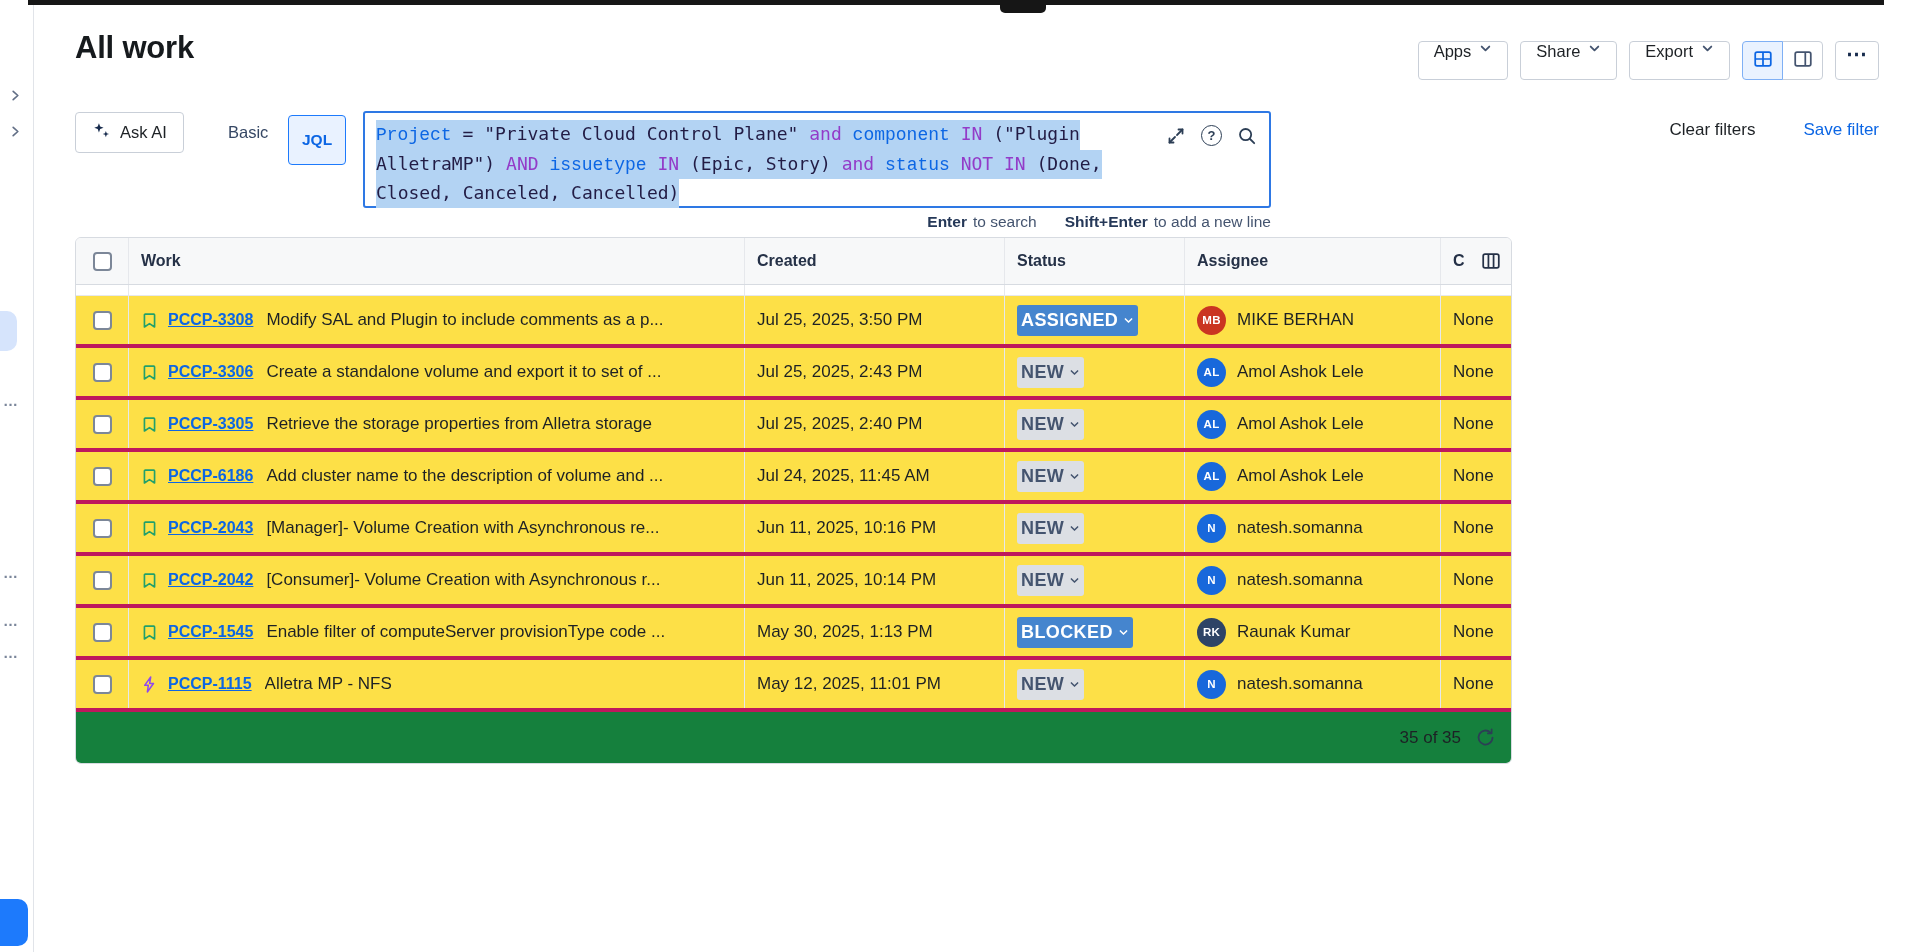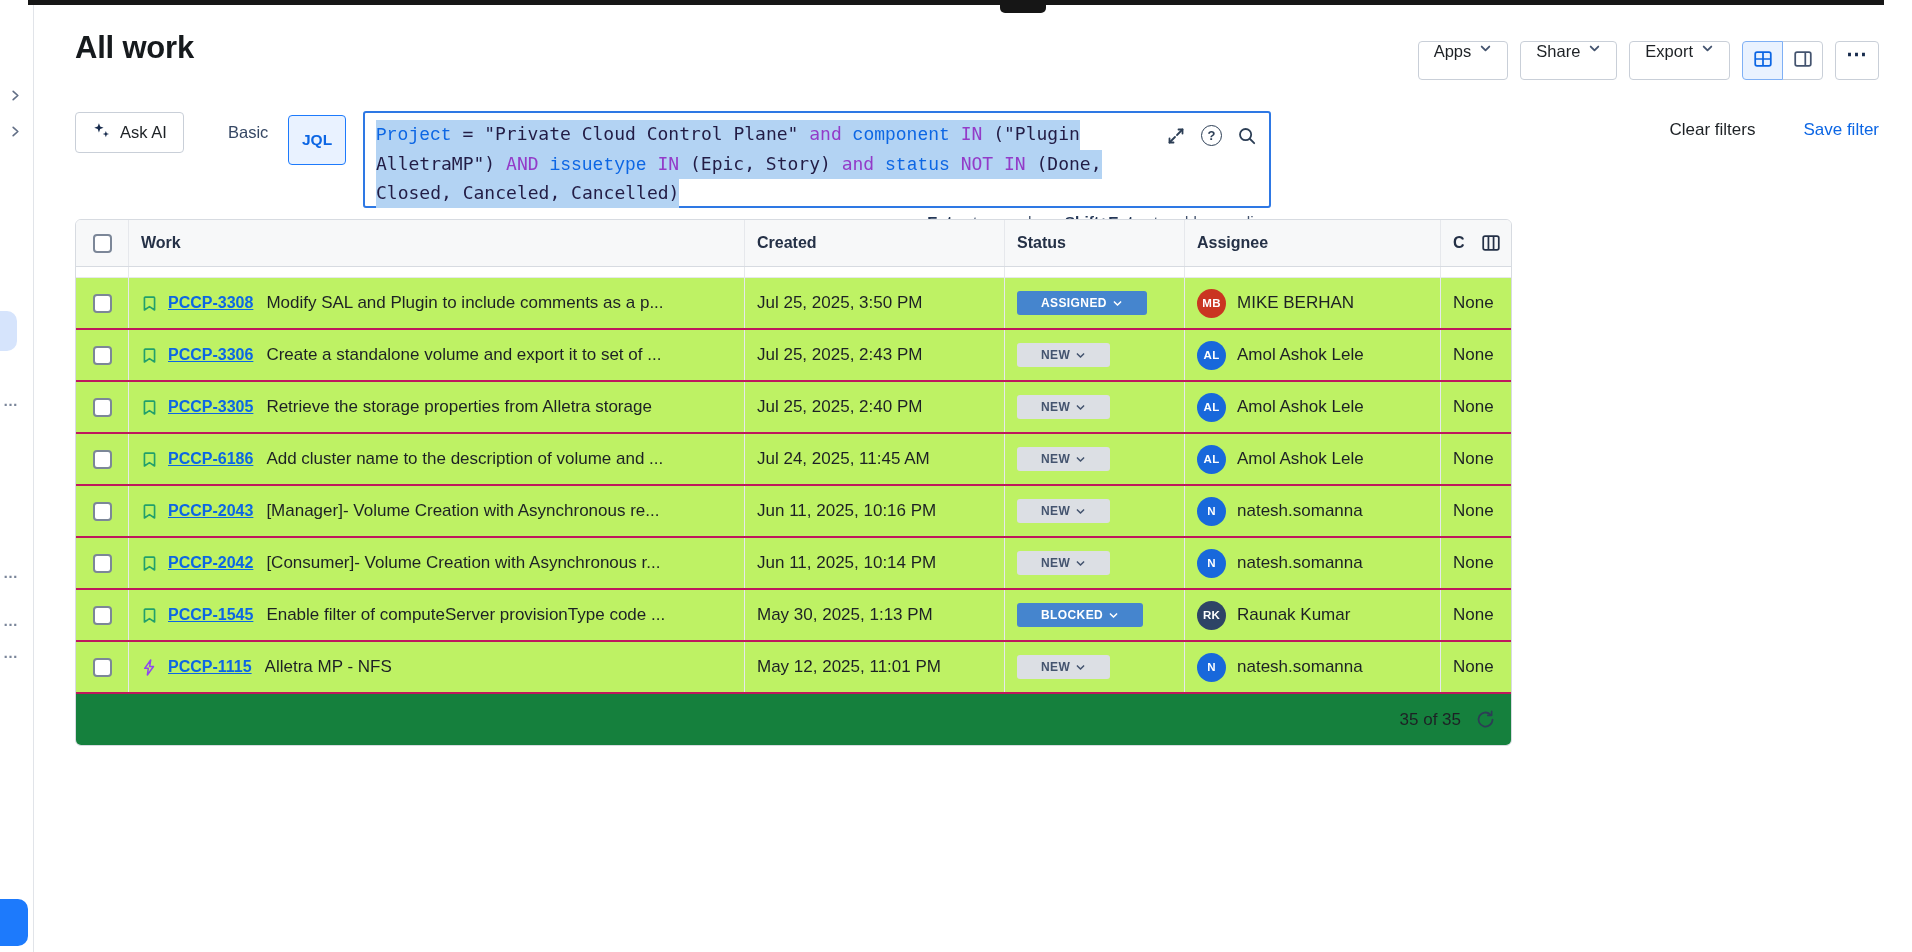--- a/index.html
+++ b/index.html
@@ -53,40 +53,40 @@
   .filter-actions{position:absolute;top:120px;right:33px;display:flex;gap:48px;align-items:center;}
   .clear-btn{border:none;background:none;font-size:17px;color:#1D2125;cursor:pointer;padding:0;}
   .save-btn{border:none;background:none;font-size:17px;color:#0C66E4;cursor:pointer;padding:0;}
 
   .hints{position:absolute;left:363px;top:213px;width:908px;display:flex;justify-content:flex-end;gap:28px;font-size:15.5px;}
   .hint-group{display:flex;gap:6px;}
   .hint-key{font-weight:700;color:#253858;}
   .hint-rest{color:#44546F;}
 
   
-  .table{position:absolute;left:75px;top:219px;width:1437px;border:1px solid #D7DBE1;border-radius:6px;overflow:hidden;background:#fff;}
+  .table{position:absolute;left:75px;top:237px;width:1437px;border:1px solid #D7DBE1;border-radius:6px;overflow:hidden;background:#fff;}
   .thead,.sliver,.trow{display:grid;grid-template-columns:53px 616px 260px 180px 256px 1fr;}
   .thead{height:47px;background:#F7F8F9;border-bottom:1px solid #D7DBE1;}
   .th{display:flex;align-items:center;padding-left:12px;font-size:16px;font-weight:700;color:#253147;border-right:1px solid #E6E8EC;overflow:hidden;}
   .th:last-child{border-right:none;}
   .th-check{justify-content:center;padding-left:0;}
   .colpick-btn{margin-left:auto;margin-right:7px;background:none;border:none;display:inline-flex;cursor:pointer;padding:2px;color:#253147;}
   .sliver{height:11px;border-bottom:1px solid #E6E8EC;background:#fff;}
   .sliver>div{border-right:1px solid #E6E8EC;}
   .sliver>div:last-child{border-right:none;}
-  .trow{height:52px;border-bottom:2px solid #be185d;background:#bef264;}
+  .trow{height:52px;border-bottom:4px solid #be185d;background:#fde047;}
   .td{display:flex;align-items:center;padding-left:12px;border-right:1px solid #E6E8EC;font-size:17px;color:#1D2125;overflow:hidden;white-space:nowrap;}
   .td:last-child{border-right:none;}
   .td-check{justify-content:center;padding-left:0;}
   .cbx{width:19px;height:19px;border:2px solid #7C8798;border-radius:4px;background:#fff;display:inline-block;cursor:pointer;}
   .td-work{padding-left:11px;}
   .wt-icon{display:inline-flex;margin-right:9px;flex:none;}
   a.key{color:#0C66E4;font-size:16px;font-weight:600;text-decoration:underline;margin-right:13px;white-space:nowrap;}
   .summary{white-space:nowrap;overflow:hidden;}
-  .badge{display:inline-flex;align-items:center;gap:5px;padding:5px 24px;border-radius:3px;font-size:12px;font-weight:700;letter-spacing:0.4px;cursor:pointer;white-space:nowrap;}
+  .badge{display:inline-flex;align-items:center;gap:5px;padding:5px 4px;border-radius:3px;font-size:18px;font-weight:700;letter-spacing:0.4px;cursor:pointer;white-space:nowrap;}
   .b-blue{background:#4585CE;color:#fff;}
   .b-gray{background:#DCDFE4;color:#44546F;}
   .avatar{width:29px;height:29px;border-radius:50%;color:#fff;font-size:11.5px;font-weight:700;display:inline-flex;align-items:center;justify-content:center;margin-right:11px;flex:none;letter-spacing:0.3px;}
   .tfoot{display:flex;align-items:center;justify-content:flex-end;height:51px;gap:14px;padding-right:15px;font-size:17px;color:#1D2125;background:#15803d;}
   .refresh-btn{background:none;border:none;display:inline-flex;cursor:pointer;padding:0;color:#2C3E55;}
 </style>
 </head>
 <body>
 
 <div class="canvas">

